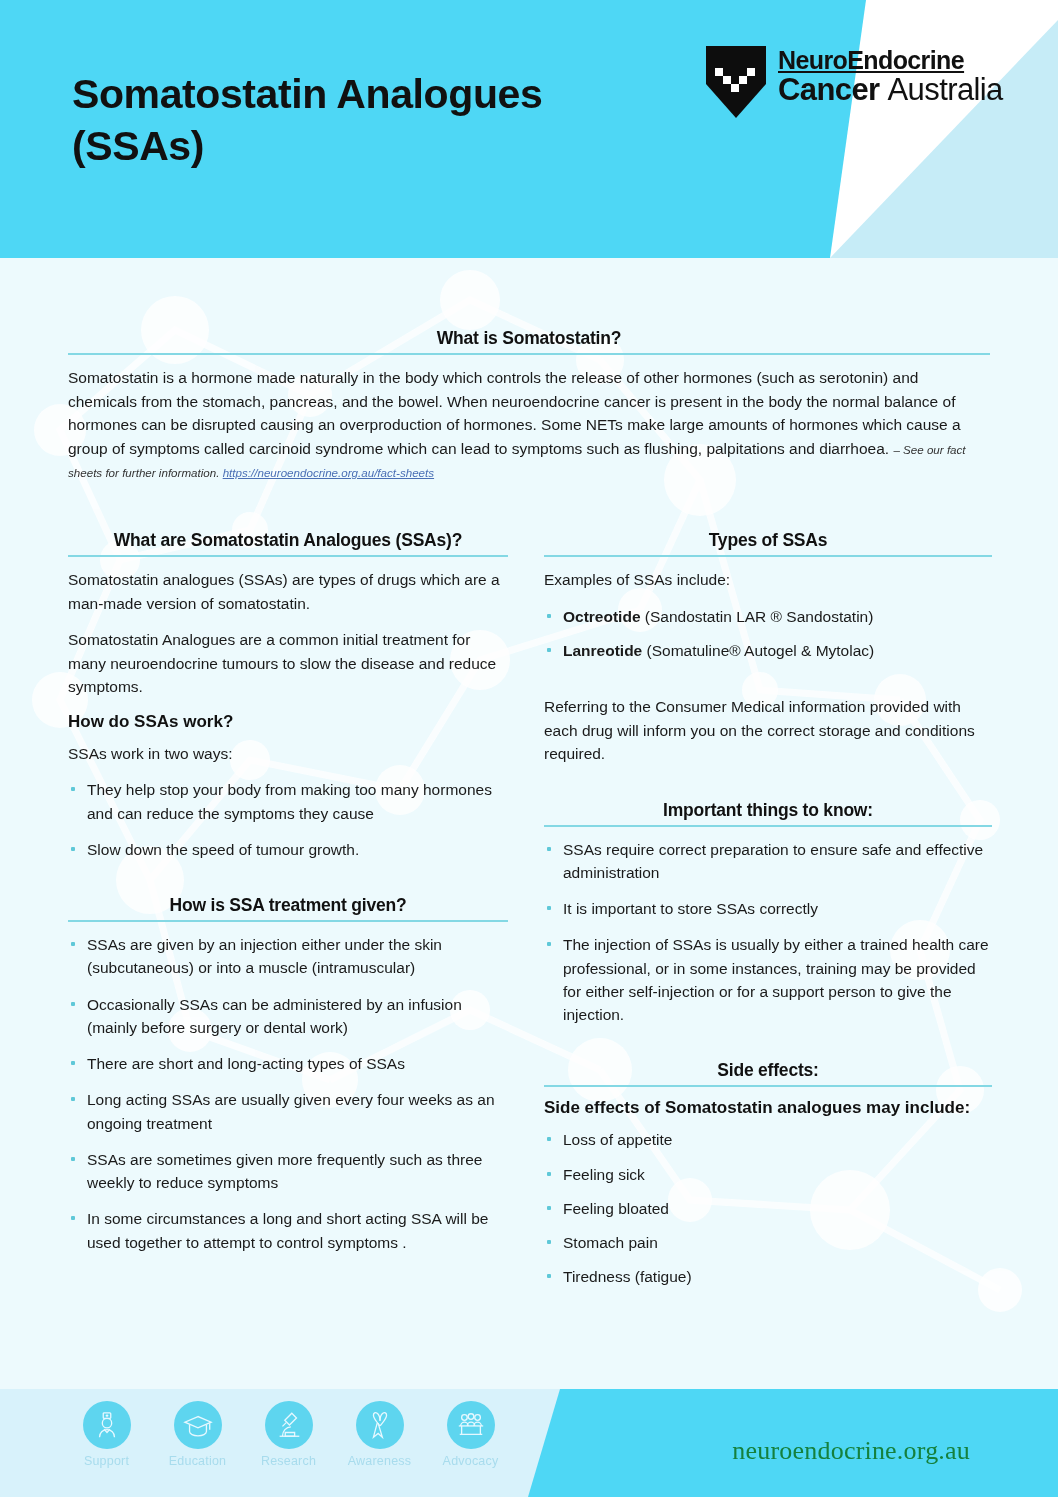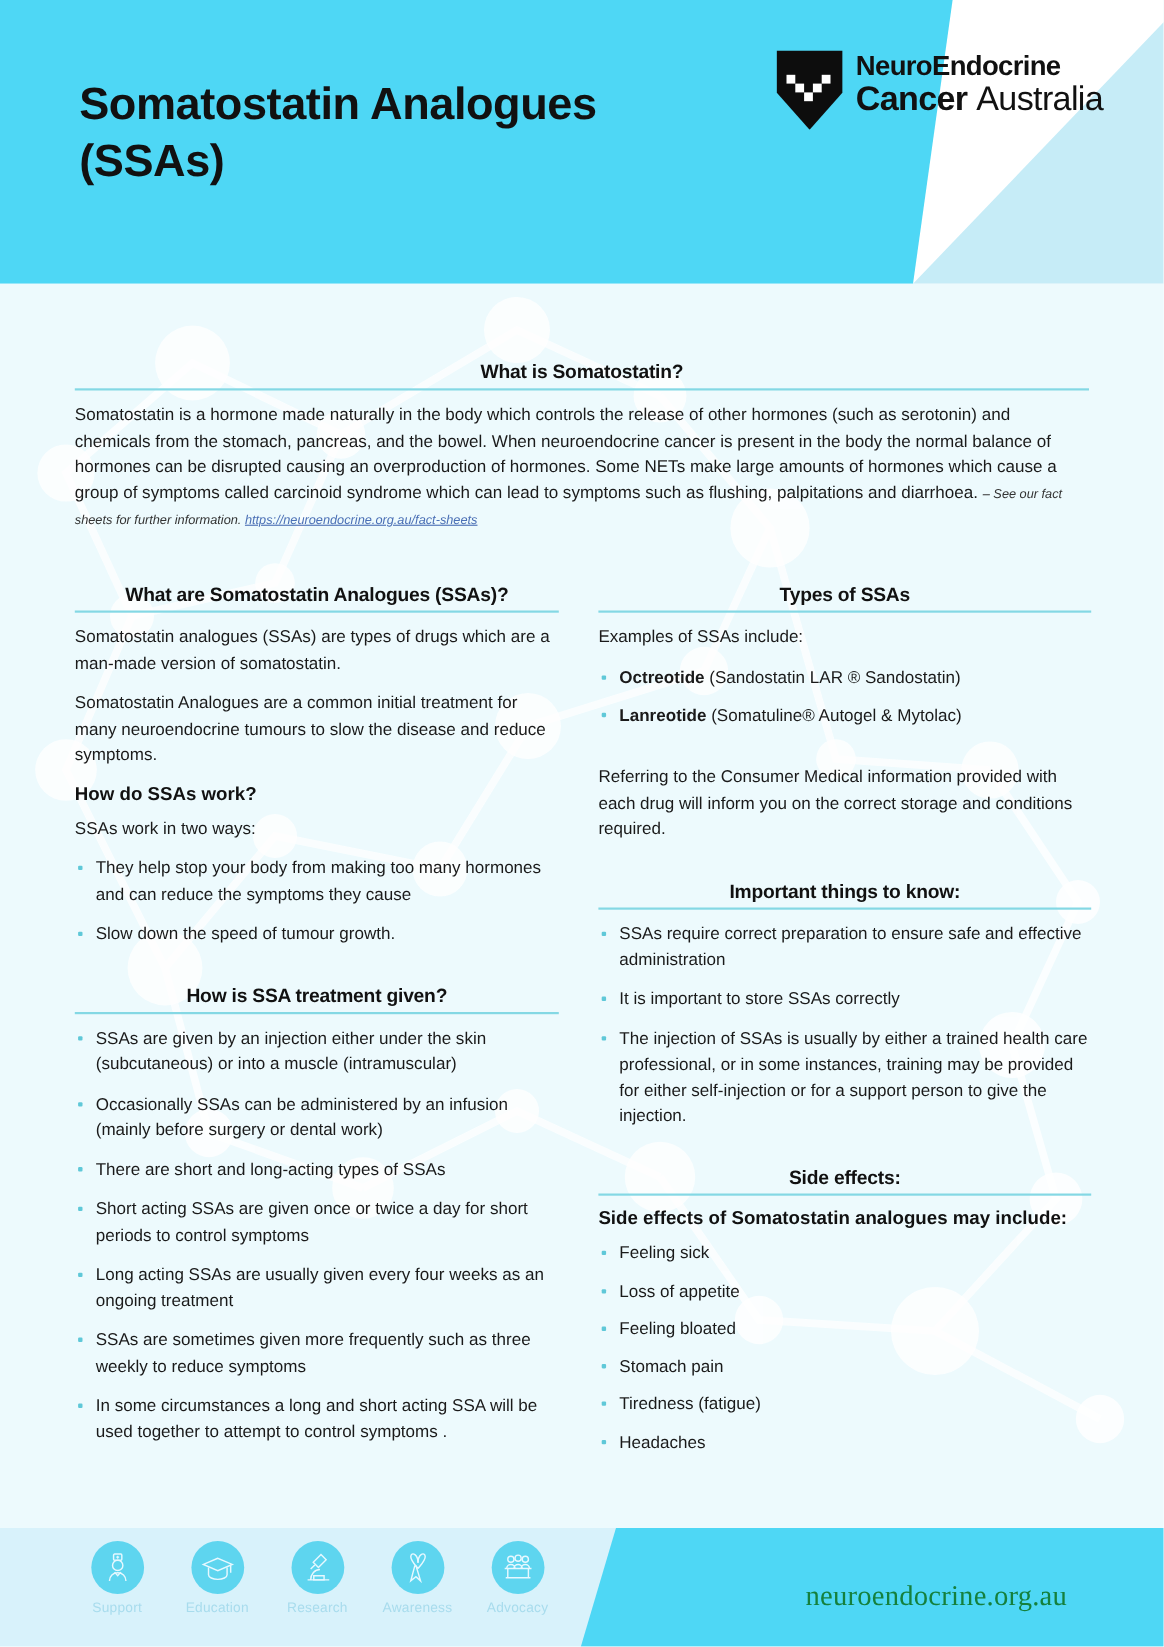--- a/index.html
+++ b/index.html
@@ -70,20 +70,21 @@
     padding-top: 2px;
     line-height: 1.02;
     color: #111111;
   }
   .logo-line1 {
     font-size: 25px;
     font-weight: bold;
     letter-spacing: -0.6px;
     white-space: nowrap;
     display: block;
+    text-decoration: underline;
   }
   .logo-line2 {
     font-size: 31px;
     letter-spacing: -0.6px;
     white-space: nowrap;
     display: block;
   }
   .logo-line2 b { font-weight: bold; }
   .logo-line2 span.light { font-weight: normal; }
 
@@ -346,21 +347,20 @@
 
       <div class="gap-34"></div>
 
       <div class="block">
         <div class="sec-title">How is SSA treatment given?</div>
         <div class="rule"></div>
         <ul class="bullets">
           <li>SSAs are given by an injection either under the skin (subcutaneous) or into a muscle (intramuscular)</li>
           <li>Occasionally SSAs can be administered by an infusion (mainly before surgery or dental work)</li>
           <li>There are short and long-acting types of SSAs</li>
-          <li>Short acting SSAs are given once or twice a day for short periods to control symptoms</li>
           <li>Long acting SSAs are usually given every four weeks as an ongoing treatment</li>
           <li>SSAs are sometimes given more frequently such as three weekly to reduce symptoms</li>
           <li>In some circumstances a long and short acting SSA will be used together to attempt to control symptoms .</li>
         </ul>
       </div>
     </div>
 
     <div class="col-right">
 
       <div class="block">
@@ -387,26 +387,25 @@
         </ul>
       </div>
 
       <div class="gap-34"></div>
 
       <div class="block">
         <div class="sec-title">Side effects:</div>
         <div class="rule"></div>
         <div class="sub-head">Side effects of Somatostatin analogues may include:</div>
         <ul class="bullets tight">
+          <li>Loss of appetite</li>
           <li>Feeling sick</li>
-          <li>Loss of appetite</li>
           <li>Feeling bloated</li>
           <li>Stomach pain</li>
           <li>Tiredness (fatigue)</li>
-          <li>Headaches</li>
         </ul>
       </div>
     </div>
   </div>
 
   <div class="footer">
     <svg class="footer-bg" viewBox="0 0 1058 108" preserveAspectRatio="none">
       <rect x="0" y="0" width="1058" height="108" fill="#d8f2fb"></rect>
       <polygon points="560,0 1058,0 1058,108 528,108" fill="#4ed7f5"></polygon>
     </svg>

